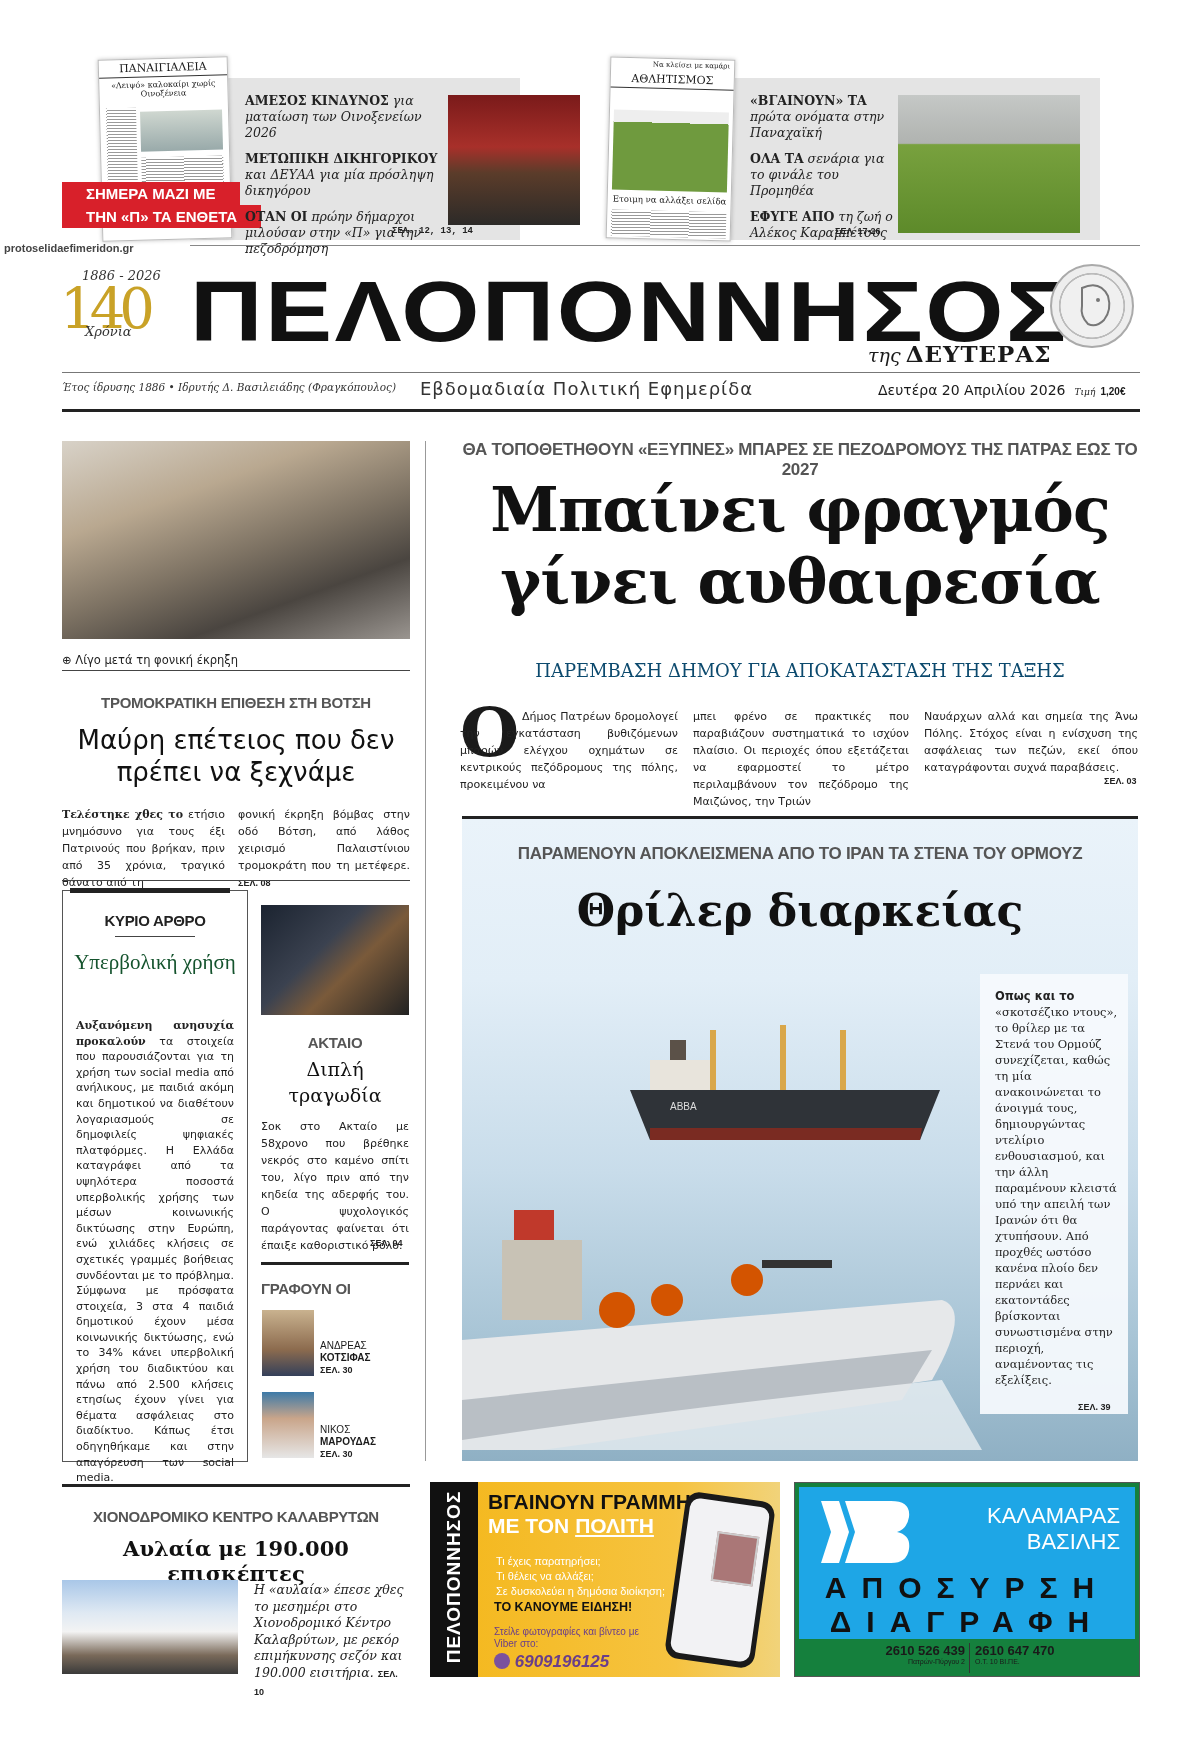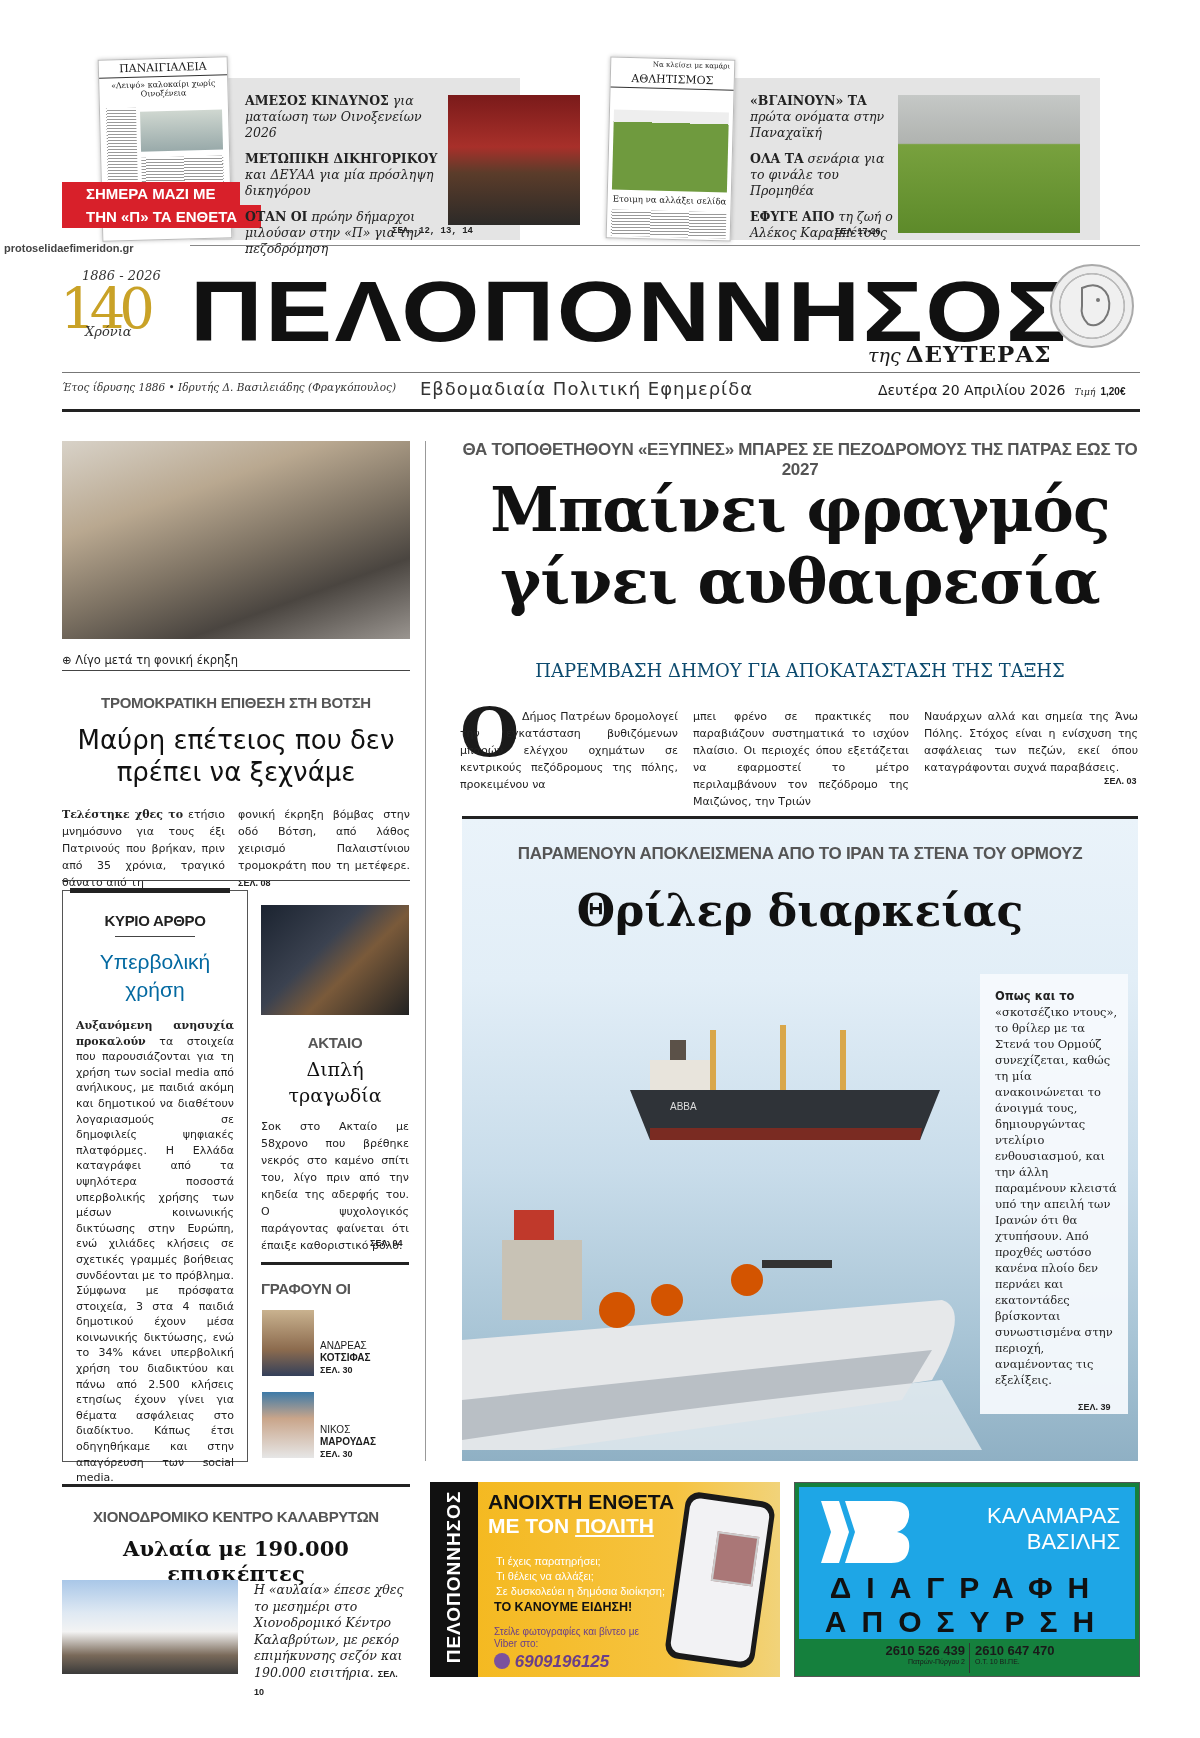--- a/index.html
+++ b/index.html
@@ -104,21 +104,21 @@
 <div class="abs kicker" style="left:62px;top:694px;width:348px;font-size:15px;">ΤΡΟΜΟΚΡΑΤΙΚΗ ΕΠΙΘΕΣΗ ΣΤΗ ΒΟΤΣΗ</div>
 <div class="abs" style="left:70px;top:724px;width:332px;text-align:center;font-family:'DejaVu Sans',sans-serif;font-size:26px;line-height:32px;color:#111">Μαύρη επέτειος που δεν πρέπει να ξεχνάμε</div>
 <div class="abs bt" style="left:62px;top:806px;width:163px;"><b>Τελέστηκε χθες το</b><span> ετήσιο μνημόσυνο για τους έξι Πατρινούς που βρήκαν, πριν από 35 χρόνια, τραγικό θάνατο από τη</span></div>
 <div class="abs bt" style="left:238px;top:806px;width:172px;"><span>φονική έκρηξη βόμβας στην οδό Βότση, από λάθος χειρισμό Παλαιστίνιου τρομοκράτη που τη μετέφερε.</span> <span class="sel">ΣΕΛ. 08</span></div>
 <div class="abs" style="left:62px;top:880px;width:348px;height:1px;background:#444"></div>
 
 <div class="abs" style="left:62px;top:890px;width:186px;height:572px;border:1px solid #555"></div>
 <div class="abs rule" style="left:70px;top:888px;width:160px;height:5px"></div>
 <div class="abs kicker" style="left:62px;top:912px;width:186px;font-size:15px;color:#222">ΚΥΡΙΟ ΑΡΘΡΟ</div>
 <div class="abs" style="left:115px;top:936px;width:80px;height:1px;background:#444"></div>
-<div class="abs" style="left:70px;top:948px;width:170px;text-align:center;font-family:Liberation Sans, sans-serif;font-size:21px;line-height:28px;color:#0369a1">Υπερβολική χρήση</div>
+<div class="abs" style="left:70px;top:948px;width:170px;text-align:center;font-family:Liberation Serif, serif;font-size:21px;line-height:28px;color:#14532d">Υπερβολική χρήση</div>
 <div class="abs bt" style="left:76px;top:1018px;width:158px;font-size:11px;line-height:15.6px"><b>Αυξανόμενη ανησυχία προκαλούν</b><span> τα στοιχεία που παρουσιάζονται για τη χρήση των social media από ανήλικους, με παιδιά ακόμη και δημοτικού να διαθέτουν λογαριασμούς σε δημοφιλείς ψηφιακές πλατφόρμες. Η Ελλάδα καταγράφει από τα υψηλότερα ποσοστά υπερβολικής χρήσης των μέσων κοινωνικής δικτύωσης στην Ευρώπη, ενώ χιλιάδες κλήσεις σε σχετικές γραμμές βοήθειας συνδέονται με το πρόβλημα. Σύμφωνα με πρόσφατα στοιχεία, 3 στα 4 παιδιά δημοτικού έχουν μέσα κοινωνικής δικτύωσης, ενώ το 34% κάνει υπερβολική χρήση του διαδικτύου και πάνω από 2.500 κλήσεις ετησίως έχουν γίνει για θέματα ασφάλειας στο διαδίκτυο. Κάπως έτσι οδηγηθήκαμε και στην απαγόρευση των social media.</span></div>
 
 <div class="abs photo" style="left:261px;top:905px;width:148px;height:110px;background:linear-gradient(135deg,#1b2330 0%,#3b4250 40%,#7a5a3a 60%,#222 100%)"></div>
 <div class="abs kicker" style="left:261px;top:1034px;width:148px;font-size:15px;">ΑΚΤΑΙΟ</div>
 <div class="abs" style="left:268px;top:1056px;width:134px;text-align:center;font-family:'DejaVu Serif',serif;font-size:19px;line-height:26px;color:#111">Διπλή τραγωδία</div>
 <div class="abs bt" style="left:261px;top:1118px;width:148px;">Σοκ στο Ακταίο με 58χρονο που βρέθηκε νεκρός στο καμένο σπίτι του, λίγο πριν από την κηδεία της αδερφής του. Ο ψυχολογικός παράγοντας φαίνεται ότι έπαιξε καθοριστικό ρόλο.</div>
 <div class="abs sel" style="left:370px;top:1238px;">ΣΕΛ. 04</div>
 <div class="abs rule" style="left:261px;top:1262px;width:148px;height:3px"></div>
 
 <div class="abs kicker" style="left:261px;top:1280px;font-size:15px;text-align:left">ΓΡΑΦΟΥΝ ΟΙ</div>
@@ -186,21 +186,21 @@
 
 <div class="abs rule" style="left:62px;top:1484px;width:348px;height:3px"></div>
 <div class="abs kicker" style="left:62px;top:1508px;width:348px;font-size:15px;">ΧΙΟΝΟΔΡΟΜΙΚΟ ΚΕΝΤΡΟ ΚΑΛΑΒΡΥΤΩΝ</div>
 <div class="abs" style="left:62px;top:1536px;width:348px;text-align:center;font-family:'DejaVu Serif',serif;font-weight:bold;font-size:21px;color:#111">Αυλαία με 190.000 επισκέπτες</div>
 <div class="abs photo" style="left:62px;top:1580px;width:176px;height:94px;background:linear-gradient(180deg,#a9c7e8 0%,#dfe9f3 35%,#f3f3f3 55%,#7a6a5a 80%,#3a3a3a 100%)"></div>
 <div class="abs" style="left:254px;top:1582px;width:150px;font-family:'DejaVu Serif',serif;font-style:italic;font-size:12.5px;line-height:16.6px;color:#222"><span>Η «αυλαία» έπεσε χθες το μεσημέρι στο Χιονοδρομικό Κέντρο Καλαβρύτων, με ρεκόρ επιμήκυνσης σεζόν και 190.000 εισιτήρια.</span> <span class="sel" style="font-style:normal">ΣΕΛ. 10</span></div>
 
 <div class="abs" style="left:430px;top:1482px;width:350px;height:195px;background:linear-gradient(90deg,#f4b71a 0%,#f6c340 70%,#f1d37a 100%);overflow:hidden">
   <div style="position:absolute;left:0;top:0;width:48px;height:195px;background:#111"></div>
   <div style="position:absolute;left:-66px;top:84px;width:180px;transform:rotate(-90deg);color:#fff;font-family:'Liberation Sans',sans-serif;font-weight:bold;font-size:19px;letter-spacing:1px;text-align:center">ΠΕΛΟΠΟΝΝΗΣΟΣ</div>
-  <div style="position:absolute;left:58px;top:8px;font-family:'Liberation Sans',sans-serif;font-weight:bold;font-size:21px;color:#111">ΑΝΟΙΧΤΗ ΕΝΘΕΤΑ</div>
+  <div style="position:absolute;left:58px;top:8px;font-family:'Liberation Sans',sans-serif;font-weight:bold;font-size:21px;color:#111">ΒΓΑΙΝΟΥΝ ΓΡΑΜΜΗ</div>
   <div style="position:absolute;left:58px;top:32px;font-family:'Liberation Sans',sans-serif;font-weight:bold;font-size:21px;color:#fff;white-space:nowrap"><span>ΜΕ ΤΟΝ </span><span style="text-decoration:underline">ΠΟΛΙΤΗ</span></div>
   <div style="position:absolute;left:66px;top:72px;font-family:'Liberation Sans',sans-serif;font-size:11px;color:#fff;line-height:15px">
     <div>Τι έχεις παρατηρήσει;</div>
     <div>Τι θέλεις να αλλάξει;</div>
     <div>Σε δυσκολεύει η δημόσια διοίκηση;</div>
   </div>
   <div style="position:absolute;left:64px;top:118px;font-family:'Liberation Sans',sans-serif;font-weight:bold;font-size:12.5px;color:#111">ΤΟ ΚΑΝΟΥΜΕ ΕΙΔΗΣΗ!</div>
   <div style="position:absolute;left:64px;top:144px;width:150px;font-family:'Liberation Sans',sans-serif;font-size:10px;color:#6a3e8a;line-height:12px">Στείλε φωτογραφίες και βίντεο με Viber στο:</div>
   <div style="position:absolute;left:64px;top:170px;font-family:'Liberation Sans',sans-serif;font-weight:bold;font-style:italic;font-size:17px;color:#6a3e8a;white-space:nowrap">
     <span style="display:inline-block;width:16px;height:16px;border-radius:50%;background:#7b519d;vertical-align:-2px"></span>
@@ -218,22 +218,22 @@
     <svg width="90" height="62" viewBox="0 0 90 62">
         <path d="M0 0 L18 0 L28 31 L18 62 L0 62 L10 31 Z" fill="#fff"></path>
         <path d="M24 0 L70 0 Q90 0 88 16 Q86 28 76 31 Q90 34 88 48 Q86 62 70 62 L24 62 L34 31 Z" fill="#fff"></path>
       </svg>
   </div>
   <div style="position:absolute;left:160px;top:20px;width:165px;text-align:right;font-family:'Liberation Sans',sans-serif;font-size:22px;line-height:26px;color:#fff">
     <div>ΚΑΛΑΜΑΡΑΣ</div>
     <div>ΒΑΣΙΛΗΣ</div>
   </div>
   <div style="position:absolute;left:14px;top:88px;width:316px;font-family:'Liberation Sans',sans-serif;font-weight:bold;font-size:30px;line-height:34px;letter-spacing:15px;color:#111;text-align:center">
+    <div>ΑΠΟΣΥΡΣΗ</div>
     <div>ΔΙΑΓΡΑΦΗ</div>
-    <div>ΑΠΟΣΥΡΣΗ</div>
   </div>
   <div style="position:absolute;left:60px;top:160px;width:110px;text-align:right;font-family:'Liberation Sans',sans-serif">
     <div style="font-weight:bold;font-size:13px">2610 526 439</div>
     <div style="font-size:7px">Πατρών-Πύργου 2</div>
   </div>
   <div style="position:absolute;left:174px;top:160px;width:1px;height:30px;background:#333"></div>
   <div style="position:absolute;left:180px;top:160px;width:120px;font-family:'Liberation Sans',sans-serif">
     <div style="font-weight:bold;font-size:13px">2610 647 470</div>
     <div style="font-size:7px">Ο.Τ. 10 ΒΙ.ΠΕ.</div>
   </div>

